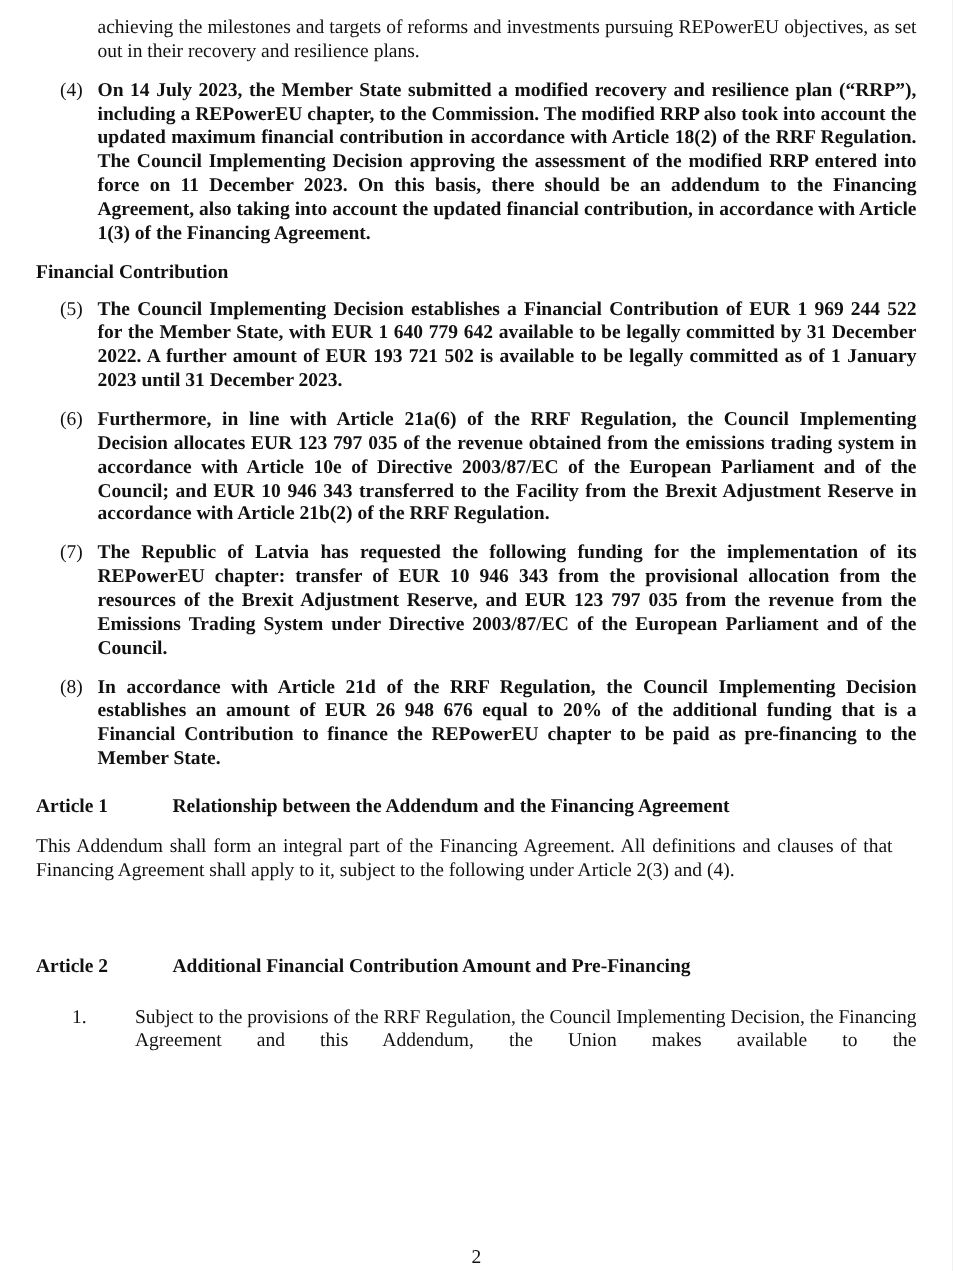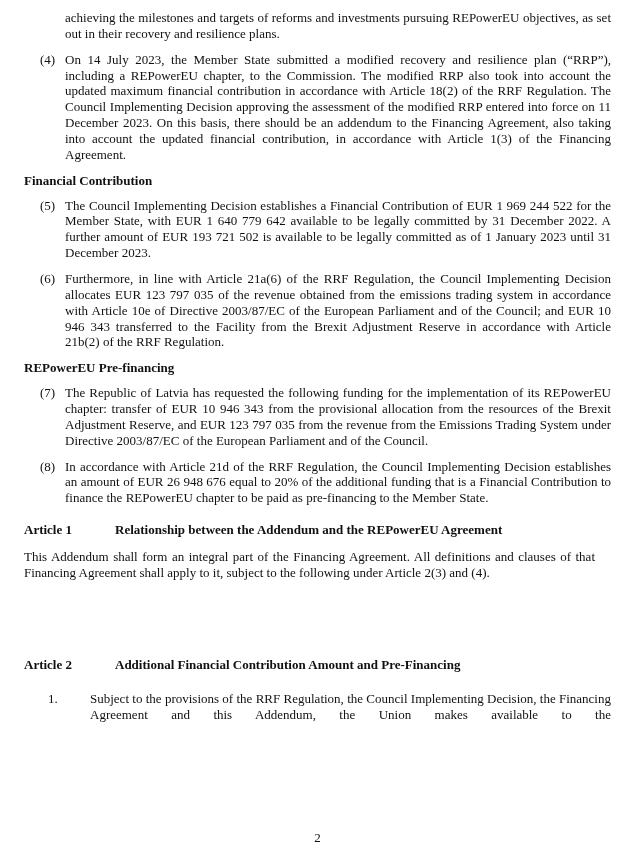--- a/index.html
+++ b/index.html
@@ -28,39 +28,40 @@
   .num-item {
     display: flex;
     margin: 0 0 10px 16px;
   }
   .num-item .num {
     flex: 0 0 25px;
   }
   .num-item .body {
     flex: 1;
     text-align: justify;
+    font-weight: bold;
   }
   .section-heading {
     font-weight: bold;
     margin: 2px 0 9px 0;
   }
   .plain-para {
     margin: 16px 0 10px 0;
     text-align: justify;
   }
   .article-heading {
     font-weight: bold;
     margin: 16px 0 11px 0;
   }
   .article-heading .art-label {
     display: inline-block;
     width: 91px;
   }
   .article-heading.big-gap {
-    margin-top: 76px;
+    margin-top: 48px;
   }
   .article-body {
     margin: 0 16px 10px 0;
     text-align: justify;
   }
   .sub-item {
     display: flex;
     margin: 18px 0 10px 24px;
   }
   .sub-item .num {
@@ -96,35 +97,34 @@
   <div class="num-item">
     <span class="num">(5)</span>
     <div class="body">The Council Implementing Decision establishes a Financial Contribution of EUR 1 969 244 522 for the Member State, with EUR 1 640 779 642 available to be legally committed by 31 December 2022. A further amount of EUR 193 721 502 is available to be legally committed as of 1 January 2023 until 31 December 2023.</div>
   </div>
 
   <div class="num-item">
     <span class="num">(6)</span>
     <div class="body">Furthermore, in line with Article 21a(6) of the RRF Regulation, the Council Implementing Decision allocates EUR 123 797 035 of the revenue obtained from the emissions trading system in accordance with Article 10e of Directive 2003/87/EC of the European Parliament and of the Council; and EUR 10 946 343 transferred to the Facility from the Brexit Adjustment Reserve in accordance with Article 21b(2) of the RRF Regulation.</div>
   </div>
 
-  <div class="section-heading">REPowerEU Pre-financing</div>
 
   <div class="num-item">
     <span class="num">(7)</span>
     <div class="body">The Republic of Latvia has requested the following funding for the implementation of its REPowerEU chapter: transfer of EUR 10 946 343 from the provisional allocation from the resources of the Brexit Adjustment Reserve, and EUR 123 797 035 from the revenue from the Emissions Trading System under Directive 2003/87/EC of the European Parliament and of the Council.</div>
   </div>
 
   <div class="num-item">
     <span class="num">(8)</span>
     <div class="body">In accordance with Article 21d of the RRF Regulation, the Council Implementing Decision establishes an amount of EUR 26 948 676 equal to 20% of the additional funding that is a Financial Contribution to finance the REPowerEU chapter to be paid as pre-financing to the Member State.</div>
   </div>
 
 
   <div class="article-heading">
-    <span class="art-label">Article 1</span><span>Relationship between the Addendum and the REPowerEU Agreement</span>
+    <span class="art-label">Article 1</span><span>Relationship between the Addendum and the Financing Agreement</span>
   </div>
 
   <p class="article-body">This Addendum shall form an integral part of the Financing Agreement. All definitions and clauses of that Financing Agreement shall apply to it, subject to the following under Article 2(3) and (4).</p>
 
   <div class="article-heading big-gap">
     <span class="art-label">Article 2</span><span>Additional Financial Contribution Amount and Pre-Financing</span>
   </div>
 
   <div class="sub-item">
     <span class="num">1.</span>

